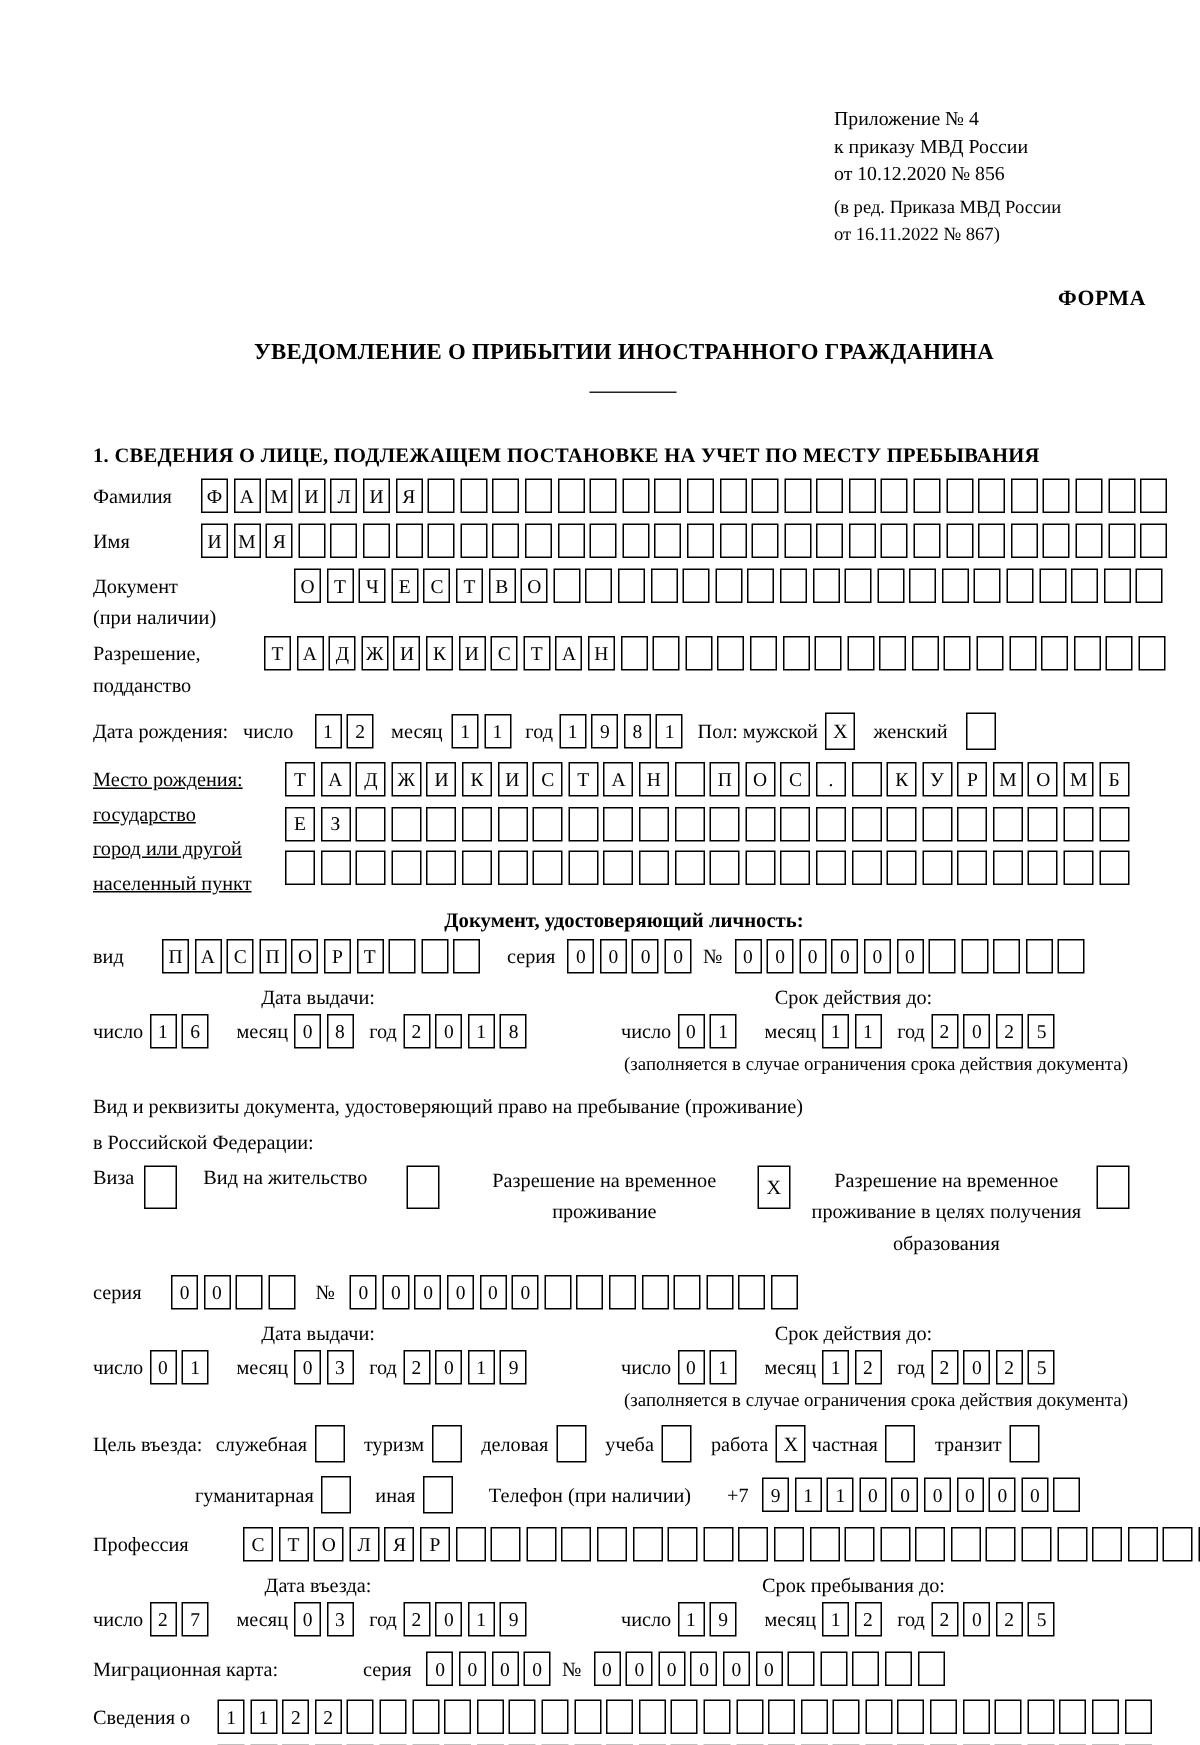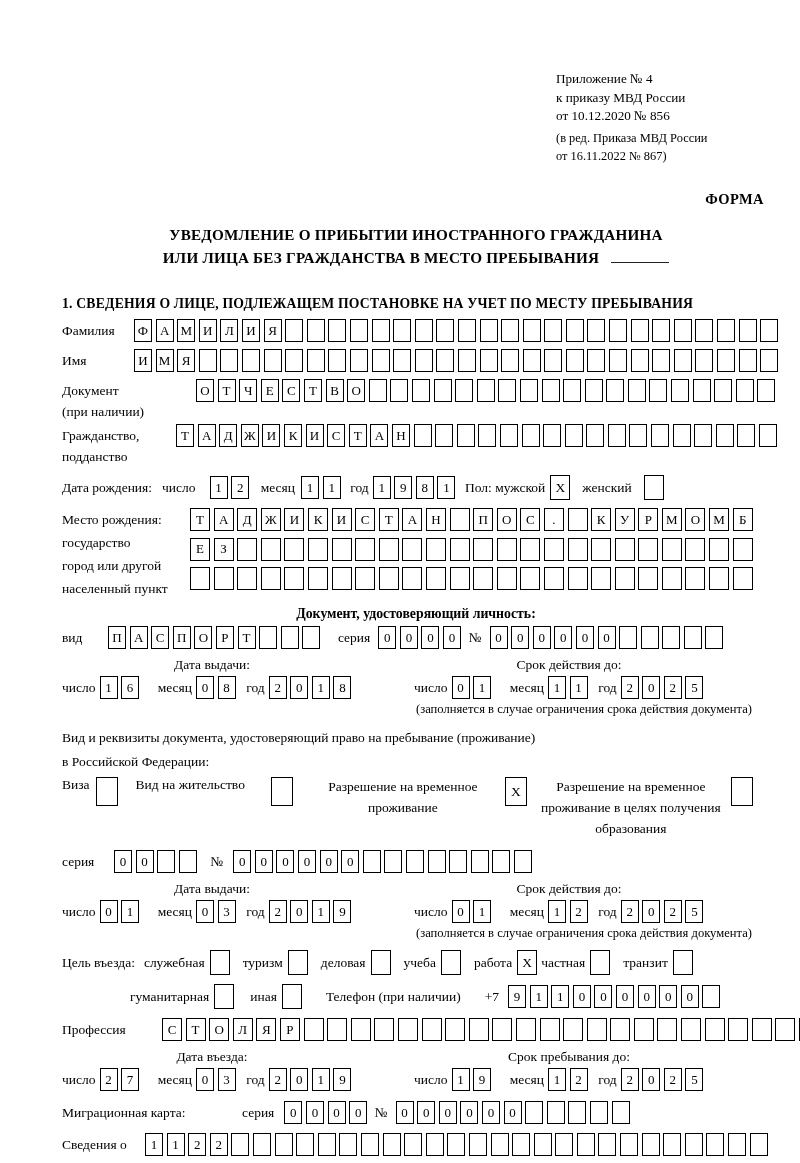--- a/index.html
+++ b/index.html
@@ -84,21 +84,21 @@
       <div>(в ред. Приказа МВД России</div>
       <div>от 16.11.2022 № 867)</div>
     </div>
   </div>
 
   <div class="forma">ФОРМА</div>
 
   <div class="title">
     <div>УВЕДОМЛЕНИЕ О ПРИБЫТИИ ИНОСТРАННОГО ГРАЖДАНИНА</div>
     <div>
-      <span>ИЛИ ЛИЦА БЕЗ ГРАЖДАНСТВА В МЕСТО ПРЕБЫВАНИЯ</span><span class="blank-line"></span>
+      <span class="blank-line"></span>
     </div>
   </div>
 
   <div class="sec-head">1. СВЕДЕНИЯ О ЛИЦЕ, ПОДЛЕЖАЩЕМ ПОСТАНОВКЕ НА УЧЕТ ПО МЕСТУ ПРЕБЫВАНИЯ</div>
 
   <div class="row">
     <span class="lbl w72">Фамилия</span>
     <span class="cells">
         <span class="cell">Ф</span>
         <span class="cell">А</span>
@@ -197,21 +197,21 @@
         <span class="cell"></span>
         <span class="cell"></span>
         <span class="cell"></span>
         <span class="cell"></span>
         <span class="cell"></span>
       </span>
   </div>
   <div class="sub-lbl">(при наличии)</div>
 
   <div class="row" style="margin-top:4px;">
-    <span class="lbl w114">Гражданство,</span>
+    <span class="lbl w114">Разрешение,</span>
     <span class="cells">
         <span class="cell">Т</span>
         <span class="cell">А</span>
         <span class="cell">Д</span>
         <span class="cell">Ж</span>
         <span class="cell">И</span>
         <span class="cell">К</span>
         <span class="cell">И</span>
         <span class="cell">С</span>
         <span class="cell">Т</span>
@@ -261,21 +261,21 @@
     <span class="cells cbox" style="margin-left:5px;">
         <span class="cell">X</span>
       </span>
     <span class="lbl" style="margin-left:12px;">женский</span>
     <span class="cells cbox" style="margin-left:12px;">
         <span class="cell"></span>
       </span>
   </div>
 
   <div class="split">
-    <div class="left-col" style="width:128px;">
+    <div class="left-col" style="width:128px;text-decoration:underline;">
       <div>Место рождения:</div>
       <div>государство</div>
       <div>город или другой</div>
       <div>населенный пункт</div>
     </div>
     <div class="rows-col">
       <span class="cells wide">
           <span class="cell">Т</span>
           <span class="cell">А</span>
           <span class="cell">Д</span>

